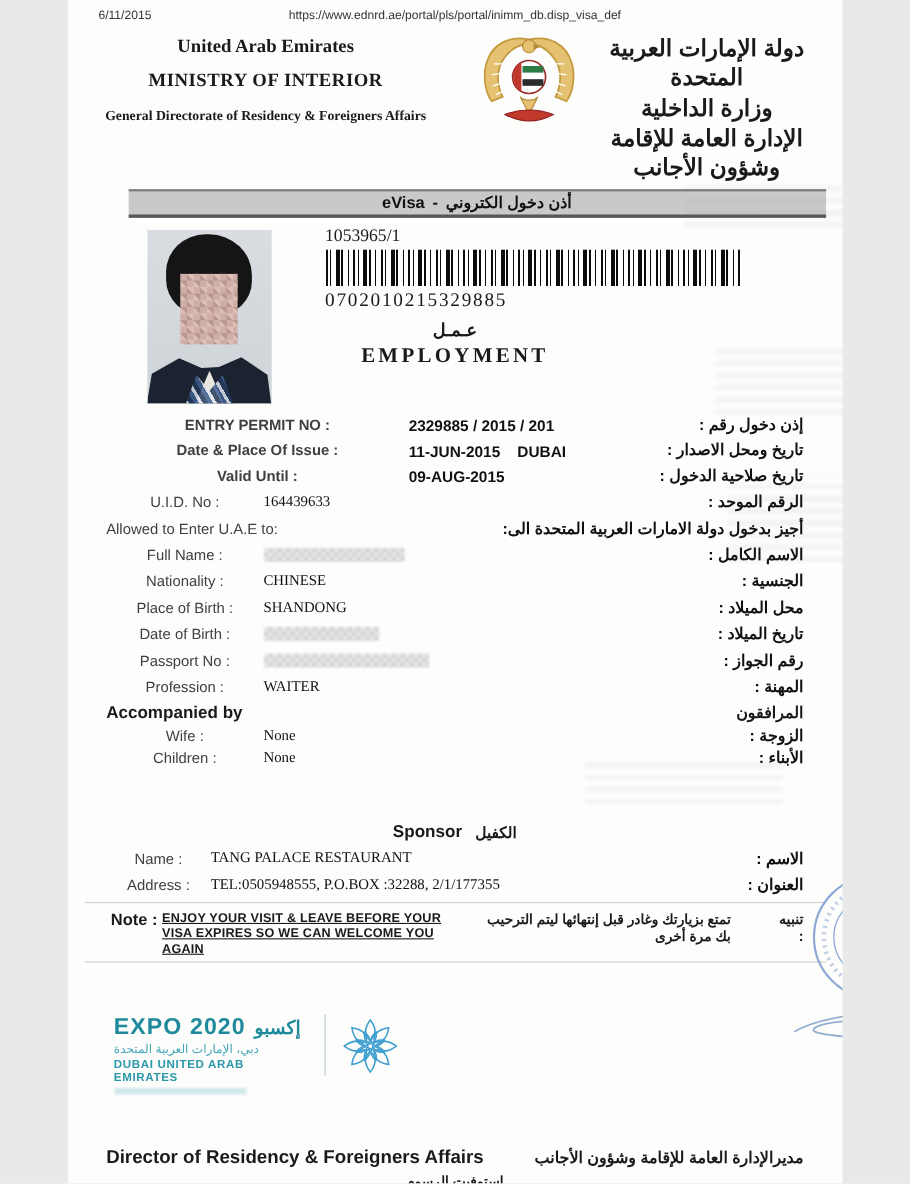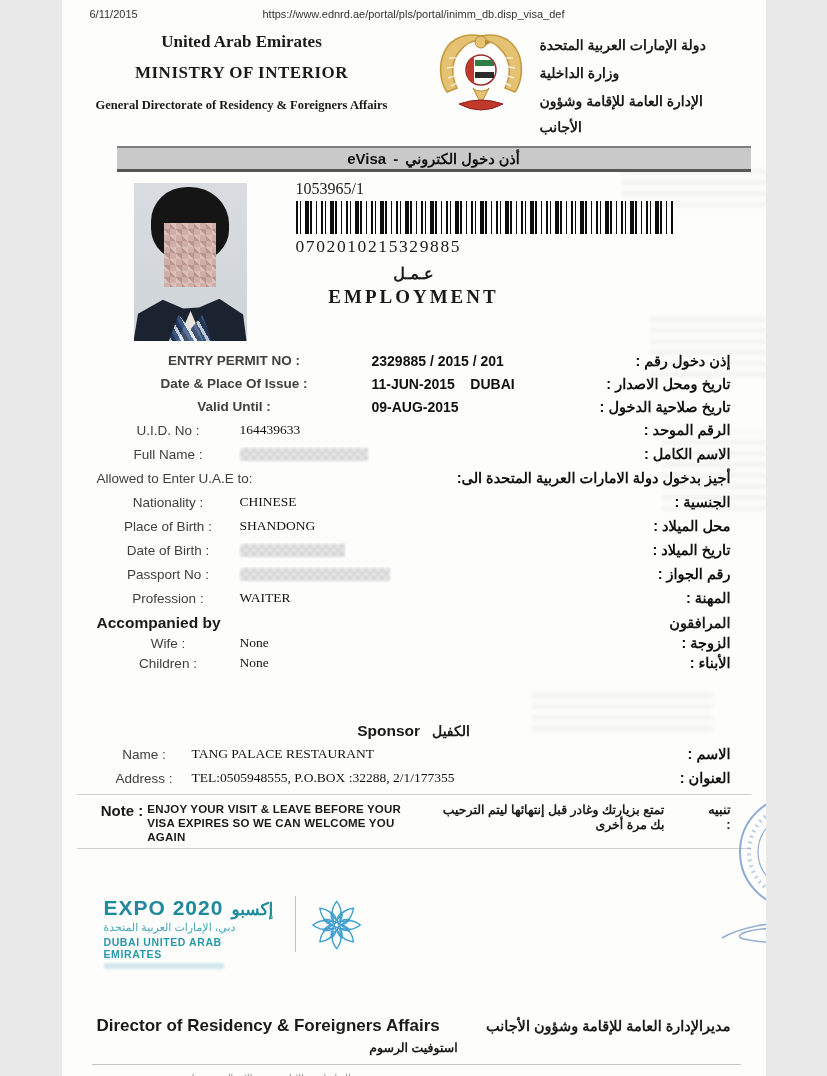--- a/index.html
+++ b/index.html
@@ -13,21 +13,21 @@
   .print-url{flex:1;text-align:center;color:#333;}
   .print-spacer{width:160px;}
 
   
   .doc-header{display:flex;margin-top:10px;align-items:flex-start;}
   .hdr-en{width:360px;text-align:center;font-family:"Liberation Serif",serif;font-weight:bold;}
   .hdr-en .l1{font-size:17px;margin-top:2px;}
   .hdr-en .l2{font-size:17px;margin-top:11px;letter-spacing:.5px;}
   .hdr-en .l3{font-size:12.5px;margin-top:15px;}
   .hdr-emblem{width:118px;text-align:center;}
-  .hdr-ar{flex:1;text-align:left;direction:rtl;font-weight:bold;font-size:14px;padding-right:20px;}
+  .hdr-ar{flex:1;text-align:center;direction:rtl;font-weight:bold;font-size:21px;padding-right:20px;}
   .hdr-ar div{margin-top:2px;line-height:26px;}
 
   
   .evisa-bar{margin:6px 15px 0 55px;height:21px;background:#c9c9c9;
              border-top:2px solid #7e7e7e;border-bottom:3px solid #565656;
              display:flex;align-items:center;justify-content:center;gap:7px;
              font-weight:bold;font-size:15px;color:#111;}
   .evisa-bar .ar{direction:rtl;font-size:14.5px;}
 
   
@@ -78,21 +78,21 @@
   .section-head .en{font-weight:bold;font-size:15.5px;}
   .section-head .ar{margin-left:auto;direction:rtl;font-weight:bold;font-size:14.5px;}
 
   .sponsor-head{margin-top:47px;height:22px;display:flex;justify-content:center;align-items:center;gap:12px;}
   .sponsor-head .en{font-weight:bold;font-size:15.5px;}
   .sponsor-head .ar{direction:rtl;font-weight:bold;font-size:14px;}
 
   hr.scan{border:none;border-top:1px solid #cfcfcd;margin:4px 15px 0 15px;}
   .note-block{display:flex;align-items:flex-start;padding:7px 35px 6px 35px;height:36px;}
   .note-label{font-weight:bold;font-size:15px;width:62px;text-align:center;}
-  .note-text{font-weight:bold;font-size:11.5px;width:345px;line-height:14px;letter-spacing:.2px;}
+  .note-text{font-weight:bold;font-size:11.5px;width:345px;line-height:14px;letter-spacing:.2px;text-decoration:underline;}
   .note-ar-wrap{margin-left:auto;display:flex;direction:rtl;align-items:flex-start;gap:42px;}
   .note-ar-label{font-weight:bold;font-size:13px;}
   .note-ar-text{font-size:12.5px;font-weight:600;max-width:330px;}
 
   
   .expo{margin:47px 0 0 42px;display:flex;align-items:flex-start;gap:14px;width:260px;}
   .expo-text{text-align:left;}
   .expo-l1{display:flex;align-items:baseline;gap:8px;color:#1f8a9c;}
   .expo-l1 .en{font-weight:bold;font-size:21px;letter-spacing:1px;}
   .expo-l1 .ar{direction:rtl;font-size:17px;font-weight:bold;}
@@ -199,27 +199,27 @@
       <span class="label" data-interactable="false">Valid Until :</span>
       <span class="value" data-interactable="false">09-AUG-2015</span>
       <span class="ar" data-interactable="false">تاريخ صلاحية الدخول :</span>
     </div>
     <div class="row" data-interactable="false">
       <span class="label" data-interactable="false">U.I.D. No :</span>
       <span class="value" data-interactable="false">164439633</span>
       <span class="ar" data-interactable="false">الرقم الموحد :</span>
     </div>
     <div class="row" data-interactable="false">
+      <span class="label" style="width:auto" data-interactable="false">Allowed to Enter U.A.E to:</span>
+      <span class="ar" data-interactable="false">أجيز بدخول دولة الامارات العربية المتحدة الى:</span>
+    </div>
+    <div class="row" data-interactable="false">
       <span class="label" data-interactable="false">Full Name :</span>
       <span class="redact" data-interactable="false"></span>
       <span class="ar" data-interactable="false">الاسم الكامل :</span>
-    </div>
-    <div class="row" data-interactable="false">
-      <span class="label" style="width:auto" data-interactable="false">Allowed to Enter U.A.E to:</span>
-      <span class="ar" data-interactable="false">أجيز بدخول دولة الامارات العربية المتحدة الى:</span>
     </div>
     <div class="row" data-interactable="false">
       <span class="label" data-interactable="false">Nationality :</span>
       <span class="value" data-interactable="false">CHINESE</span>
       <span class="ar" data-interactable="false">الجنسية :</span>
     </div>
     <div class="row" data-interactable="false">
       <span class="label" data-interactable="false">Place of Birth :</span>
       <span class="value" data-interactable="false">SHANDONG</span>
       <span class="ar" data-interactable="false">محل الميلاد :</span>

